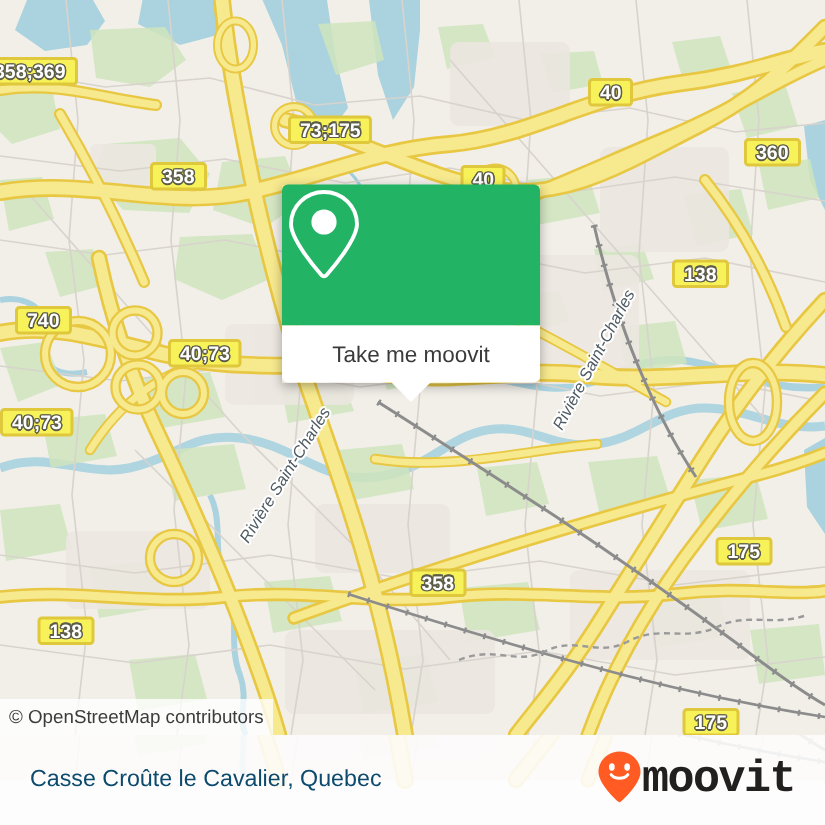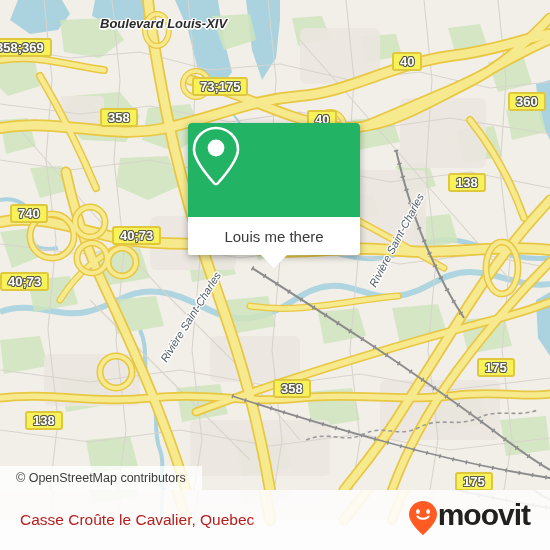--- a/index.html
+++ b/index.html
@@ -31,29 +31,29 @@
   #card-head{height:94px;background:#22b365;border-radius:4px 4px 0 0;
       display:flex;align-items:center;justify-content:center;}
   #card-foot{position:relative;height:38px;background:#fff;border-radius:0 0 4px 4px;
       display:flex;align-items:center;justify-content:center;}
   #card-foot-label{font-size:15px;color:#3a3a3a;}
   #card-tail{position:absolute;left:50%;bottom:-13px;margin-left:-14px;width:0;height:0;
       border-left:14px solid transparent;border-right:14px solid transparent;border-top:14px solid #fff;}
 
   
   #attrib{position:absolute;left:0;bottom:0;height:24px;display:flex;align-items:center;
-      padding:0 16px;background:rgba(255,255,255,.78);font-size:12.5px;color:#3c3c3c;}
+      padding:0 6px;background:rgba(255,255,255,.78);font-size:12.5px;color:#3c3c3c;}
 
   
   #bottombar{position:absolute;left:0;bottom:0;width:550px;height:60px;
       background:rgba(255,255,255,.88);display:flex;align-items:center;
       justify-content:space-between;padding:0 20px;box-sizing:border-box;overflow:hidden;}
   #bottom-ghost{position:absolute;left:0;top:-490px;width:550px;height:550px;opacity:.10;pointer-events:none;}
-  #place-title{position:relative;font-size:15.5px;color:#b91c1c;z-index:2;}
-  #brand{position:relative;display:flex;align-items:flex-start;gap:0;z-index:2;}
+  #place-title{position:relative;font-size:15.5px;color:#0c4a6e;z-index:2;}
+  #brand{position:relative;display:flex;align-items:center;gap:0;z-index:2;font-family:Liberation Mono, monospace;}
   #brand-word{font-size:30px;font-weight:bold;color:#22201f;letter-spacing:-1px;line-height:1;}
 </style>
 </head>
 <body>
 
 <div id="app">
 
   <div id="map">
     <svg id="map-svg" width="550" height="490" viewBox="0 0 550 490">
       <defs>
@@ -259,30 +259,29 @@
             <path d="M232,396 C282,412 334,428 386,442 C436,456 486,468 550,478" stroke-width="4" stroke-dasharray="1.5 12"></path>
           </g>
 
           <path d="M306,440 C330,430 344,444 364,434 C384,424 398,438 418,428
                    C440,416 456,428 478,418 C498,408 516,418 538,410" stroke="#9a9a9a" stroke-width="1.6" fill="none" stroke-dasharray="4 3"></path>
         </g>
       </defs>
       <use href="#mapart"></use>
     </svg>
 
-    <div class="maplabel road-name" style="left:100px;top:16px;">Boulevard Louis-XIV</div>
     <div class="maplabel river-name" style="left:163px;top:355px;transform:rotate(-58deg);transform-origin:left center;">Rivière Saint-Charles</div>
     <div class="maplabel river-name" style="left:372px;top:280px;transform:rotate(-62deg);transform-origin:left center;">Rivière Saint-Charles</div>
 
     <div class="shield" style="left:-12px;top:38px;">358;369</div>
     <div class="shield" style="left:100px;top:108px;">358</div>
     <div class="shield" style="left:192px;top:77px;">73;175</div>
     <div class="shield" style="left:392px;top:52px;">40</div>
     <div class="shield" style="left:307px;top:110px;">40</div>
-    <div class="shield" style="left:508px;top:92px;">360</div>
+    <div class="shield" style="left:496px;top:92px;">360</div>
     <div class="shield" style="left:10px;top:204px;text-align:center;">740</div>
     <div class="shield" style="left:112px;top:226px;">40;73</div>
     <div class="shield" style="left:0px;top:272px;">40;73</div>
     <div class="shield" style="left:448px;top:173px;">138</div>
     <div class="shield" style="left:25px;top:411px;">138</div>
     <div class="shield" style="left:273px;top:379px;">358</div>
     <div class="shield" style="left:477px;top:358px;">175</div>
     <div class="shield" style="left:455px;top:472px;">175</div>
 
     <div id="card">
@@ -290,21 +289,21 @@
         <span>
           <svg width="56" height="66" viewBox="0 0 56 66" aria-hidden="true">
             <path d="M28,5 C15.8,5 6,14.6 6,26.4 C6,36.6 22,55.5 26.4,60.5
                      C27.2,61.4 28.8,61.4 29.6,60.5 C34,55.5 50,36.6 50,26.4
                      C50,14.6 40.2,5 28,5 Z" fill="none" stroke="#ffffff" stroke-width="2.6"></path>
             <circle cx="28" cy="25" r="8.4" fill="#ffffff"></circle>
           </svg>
         </span>
       </div>
       <div id="card-foot">
-        <span id="card-foot-label">Louis me there</span>
+        <span id="card-foot-label">Take me moovit</span>
         <span id="card-tail"></span>
       </div>
     </div>
 
     <div id="attrib">
       <span>© OpenStreetMap contributors</span>
     </div>
   </div>
 
   <div id="bottombar">

